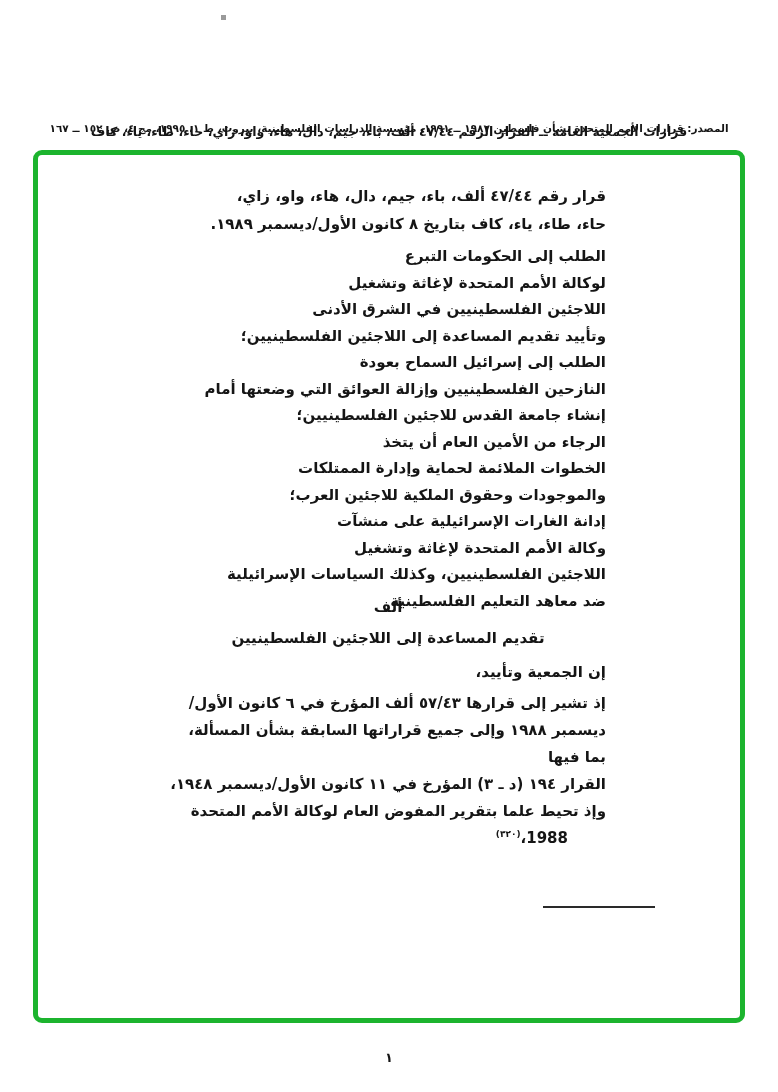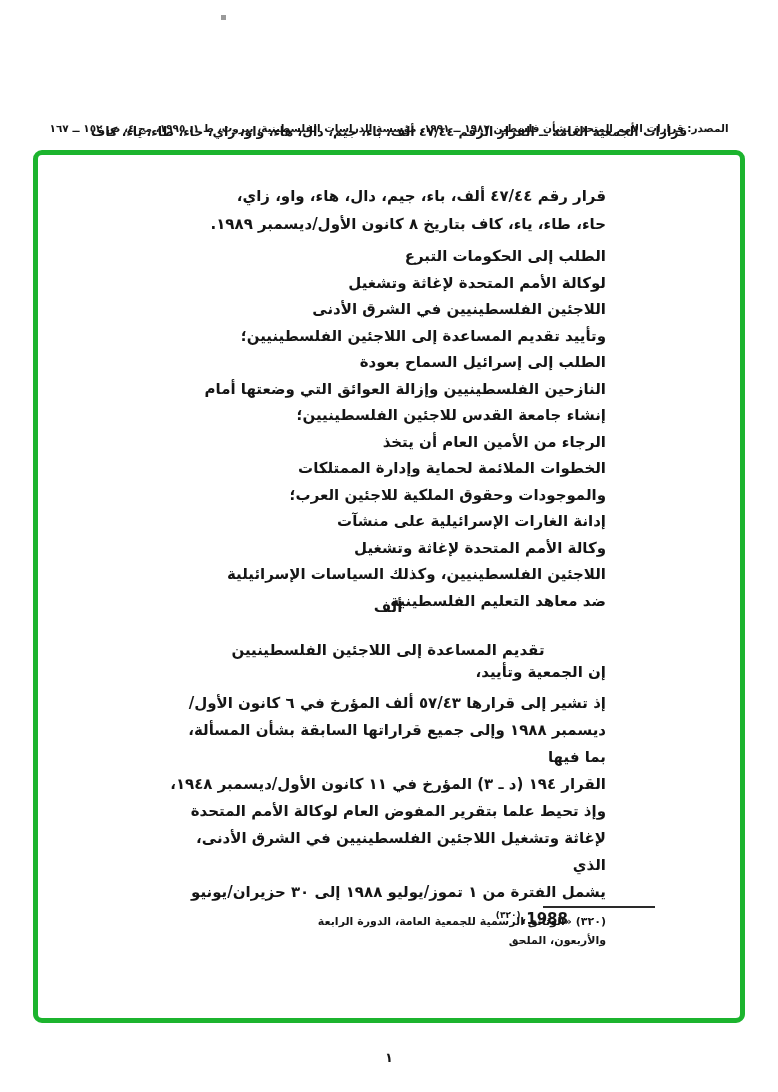--- a/index.html
+++ b/index.html
@@ -69,21 +69,20 @@
   }
   .sec-letter {
     top: 598px;
     font-size: 15px;
     text-align: center;
   }
   .sec-title {
     top: 629px;
     font-size: 15px;
     text-align: center;
-    margin-top: 12px;
   }
   .opening {
     top: 663px;
     font-size: 15px;
     text-align: right;
   }
   .para1 { top: 690px; }
   .para2 { top: 798px; }
   .body-para {
     font-size: 15px;
@@ -157,23 +156,20 @@
 <div class="abs col opening">إن الجمعية وتأييد،</div>
 
 <div class="abs col body-para para1">
   <div class="line"><span class="lead">إذ تشير</span> <span>إلى قرارها ٥٧/٤٣ ألف المؤرخ في ٦ كانون الأول/</span></div>
   <div class="ml">ديسمبر ١٩٨٨ وإلى جميع قراراتها السابقة بشأن المسألة، بما فيها
 القرار ١٩٤ (د ـ ٣) المؤرخ في ١١ كانون الأول/ديسمبر ١٩٤٨،</div>
 </div>
 
 <div class="abs col body-para para2">
   <div class="line"><span class="lead">وإذ تحيط علما</span> <span>بتقرير المفوض العام لوكالة الأمم المتحدة</span></div>
-  <div class="ml">لإغاثة وتشغيل اللاجئين الفلسطينيين في الشرق الأدنى، الذي
-يشمل الفترة من ١ تموز/يوليو ١٩٨٨ إلى ٣٠ حزيران/يونيو</div>
   <div class="line final-line"><span>1988،</span><sup class="fnref">(٣٢٠)</sup></div>
 </div>
 
 <div class="abs fn-rule"></div>
 <div class="abs fn">
-  <div>(٣٢٠) «الوثائق الرسمية للجمعية العامة، الدورة الرابعة والأربعون، الملحق</div>
 </div>
 
 <div class="abs pageno">١</div>
 
 </body></html>

